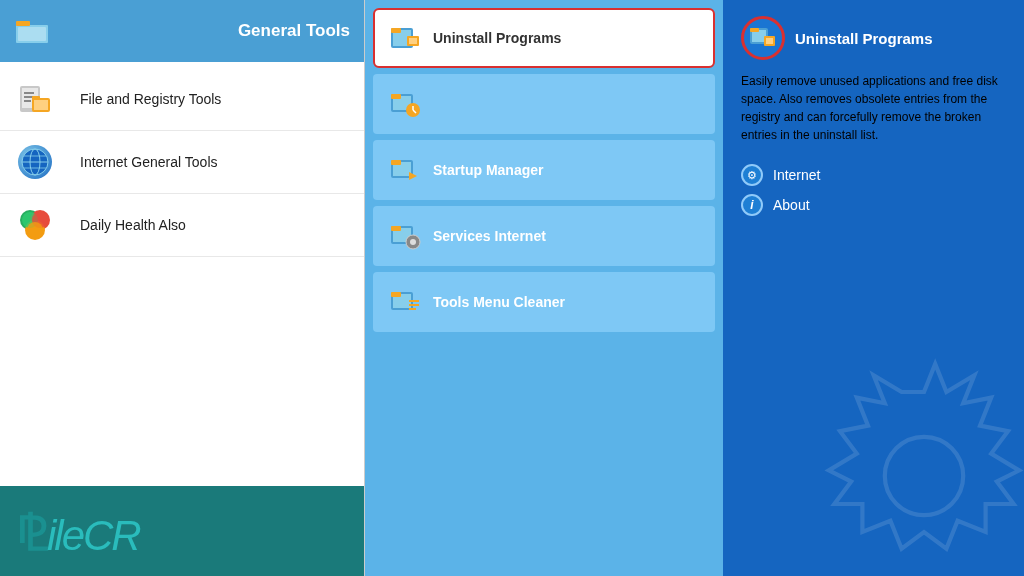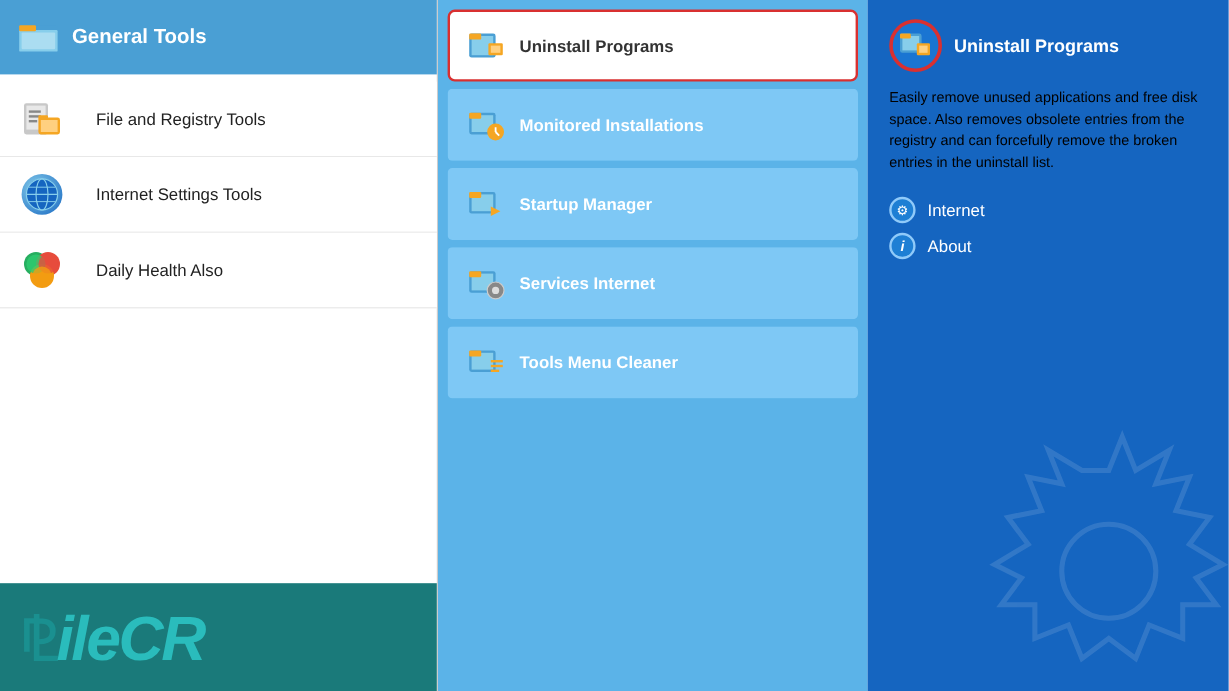--- a/index.html
+++ b/index.html
@@ -29,20 +29,21 @@
       position: relative;
     }
 
     .left-panel-header {
       background: #4a9fd4;
       padding: 10px 14px;
       display: flex;
       align-items: center;
       gap: 10px;
       min-height: 62px;
+      justify-content: space-between;
     }
 
     .left-panel-header span {
       color: #fff;
       font-size: 17px;
       font-weight: bold;
     }
 
     .left-panel-items {
       flex: 1;
@@ -239,39 +240,39 @@
         <div class="icon-browser">
           <svg width="28" height="28" viewBox="0 0 28 28">
             <circle cx="14" cy="14" r="13" fill="#1565c0"></circle>
             <circle cx="14" cy="14" r="13" fill="none" stroke="#87ceeb" stroke-width="1"></circle>
             <ellipse cx="14" cy="14" rx="5" ry="13" fill="none" stroke="#87ceeb" stroke-width="1"></ellipse>
             <line x1="1" y1="14" x2="27" y2="14" stroke="#87ceeb" stroke-width="1"></line>
             <line x1="3" y1="8" x2="25" y2="8" stroke="#87ceeb" stroke-width="0.8"></line>
             <line x1="3" y1="20" x2="25" y2="20" stroke="#87ceeb" stroke-width="0.8"></line>
           </svg>
         </div>
-        <span>Internet Settings Tools</span>
+        <span>Internet General Tools</span>
       </div>
 
       <div class="left-item">
         <svg width="34" height="34" viewBox="0 0 34 34">
           <circle cx="12" cy="12" r="10" fill="#27ae60"></circle>
           <circle cx="22" cy="12" r="10" fill="#e74c3c"></circle>
           <circle cx="17" cy="22" r="10" fill="#f39c12"></circle>
           <circle cx="12" cy="12" r="8" fill="#2ecc71" opacity="0.8"></circle>
           <circle cx="22" cy="12" r="8" fill="#e74c3c" opacity="0.8"></circle>
           <circle cx="17" cy="22" r="8" fill="#f39c12" opacity="0.8"></circle>
         </svg>
         <span>Daily Health Also</span>
       </div>
     </div>
 
     <div class="watermark">
       <div class="watermark-text">
-        <span style="color:#1a9090;font-style:normal;font-size:48px;font-weight:900;">⅊</span><span style="color:#2abcbc;font-size:52px;font-weight:700;font-style:italic;">ileCR</span>
+        <span style="color:#1a9090;font-style:normal;font-size:48px;font-weight:900;">⅊</span><span style="color:#2abcbc;font-size:42px;font-weight:400;font-style:italic;">ileCR</span>
       </div>
     </div>
   </div>
 
   <div class="middle-panel">
 
     <div class="middle-item active">
       <svg width="32" height="32" viewBox="0 0 32 32">
         <rect x="2" y="6" width="22" height="20" rx="2" fill="#4a9fd4"></rect>
         <rect x="4" y="8" width="18" height="16" fill="#87ceeb"></rect>
@@ -284,21 +285,20 @@
 
     <div class="middle-item">
       <svg width="32" height="32" viewBox="0 0 32 32">
         <rect x="2" y="6" width="22" height="18" rx="2" fill="#4a9fd4"></rect>
         <rect x="4" y="8" width="18" height="14" fill="#87ceeb"></rect>
         <rect x="2" y="6" width="10" height="5" rx="1" fill="#f5a623"></rect>
         <circle cx="24" cy="22" r="7" fill="#f5a623"></circle>
         <line x1="24" y1="18" x2="24" y2="22" stroke="#fff" stroke-width="1.5"></line>
         <line x1="24" y1="22" x2="27" y2="25" stroke="#fff" stroke-width="1.5"></line>
       </svg>
-      <span>Monitored Installations</span>
     </div>
 
     <div class="middle-item">
       <svg width="32" height="32" viewBox="0 0 32 32">
         <rect x="2" y="6" width="22" height="18" rx="2" fill="#4a9fd4"></rect>
         <rect x="4" y="8" width="18" height="14" fill="#87ceeb"></rect>
         <rect x="2" y="6" width="10" height="5" rx="1" fill="#f5a623"></rect>
         <polygon points="20,18 28,22 20,26" fill="#f5a623"></polygon>
       </svg>
       <span>Startup Manager</span>

